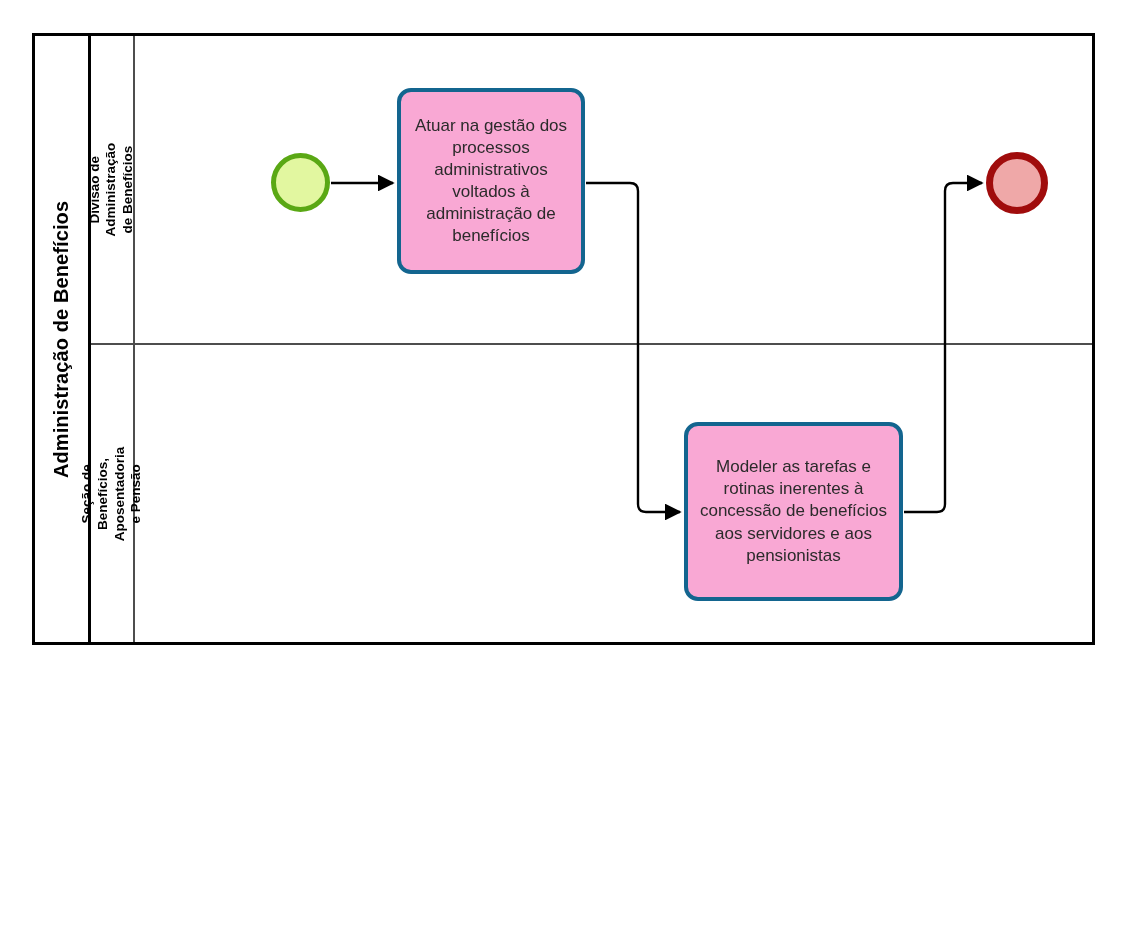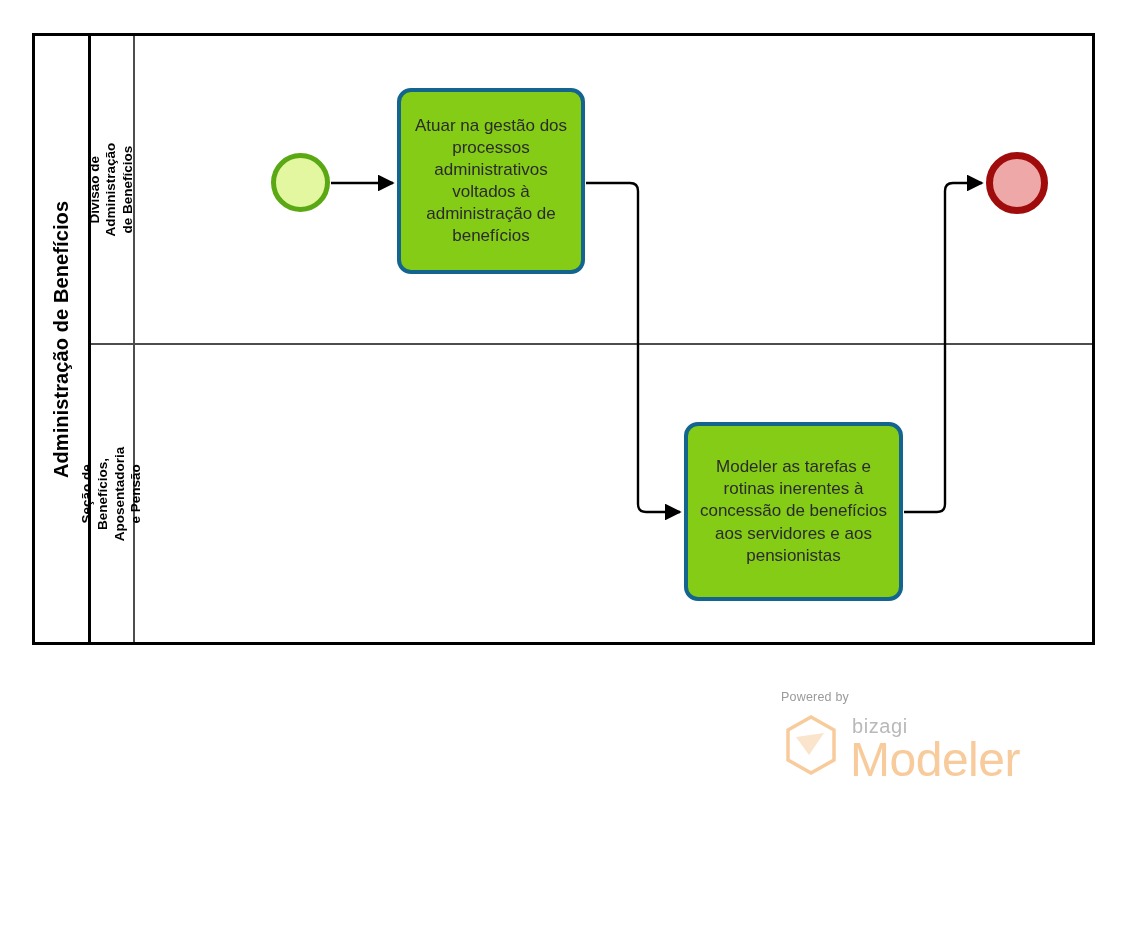--- a/index.html
+++ b/index.html
@@ -114,21 +114,21 @@
     left: 986px;
     top: 152px;
     background: #efa8a8;
     border: 7px solid #a00c0c;
   }
 
   
   .task {
     position: absolute;
     box-sizing: border-box;
-    background: #84cc16;
+    background: #f9a8d4;
     border: 4px solid #13658f;
     border-radius: 14px;
     display: flex;
     align-items: center;
     justify-content: center;
     padding: 12px 10px;
   }
   .task-label {
     font-size: 17px;
     line-height: 1.3;
@@ -243,26 +243,14 @@
   <div class="event event-end" id="end-event"></div>
 
   <div class="task" id="task-1">
     <div class="task-label">Atuar na gestão dos processos administrativos voltados à administração de benefícios</div>
   </div>
 
   <div class="task" id="task-2">
     <div class="task-label">Modeler as tarefas e rotinas inerentes à concessão de benefícios aos servidores e aos pensionistas</div>
   </div>
 
-  <div class="watermark">
-    <div class="wm-powered">Powered by</div>
-
-    <svg class="wm-hex" viewBox="0 0 54 60" xmlns="http://www.w3.org/2000/svg">
-      <path d="M 27 2 L 50 15 L 50 45 L 27 58 L 4 45 L 4 15 Z" fill="none" stroke="#f7cb9b" stroke-width="3.5"></path>
-      <path d="M 12 22 L 40 18 L 25 40 Z" fill="#fae4cb"></path>
-    </svg>
-
-    <div class="wm-bizagi">bizagi</div>
-
-    <div class="wm-modeler">Modeler</div>
-  </div>
 
 </div>
 
 </body></html>

